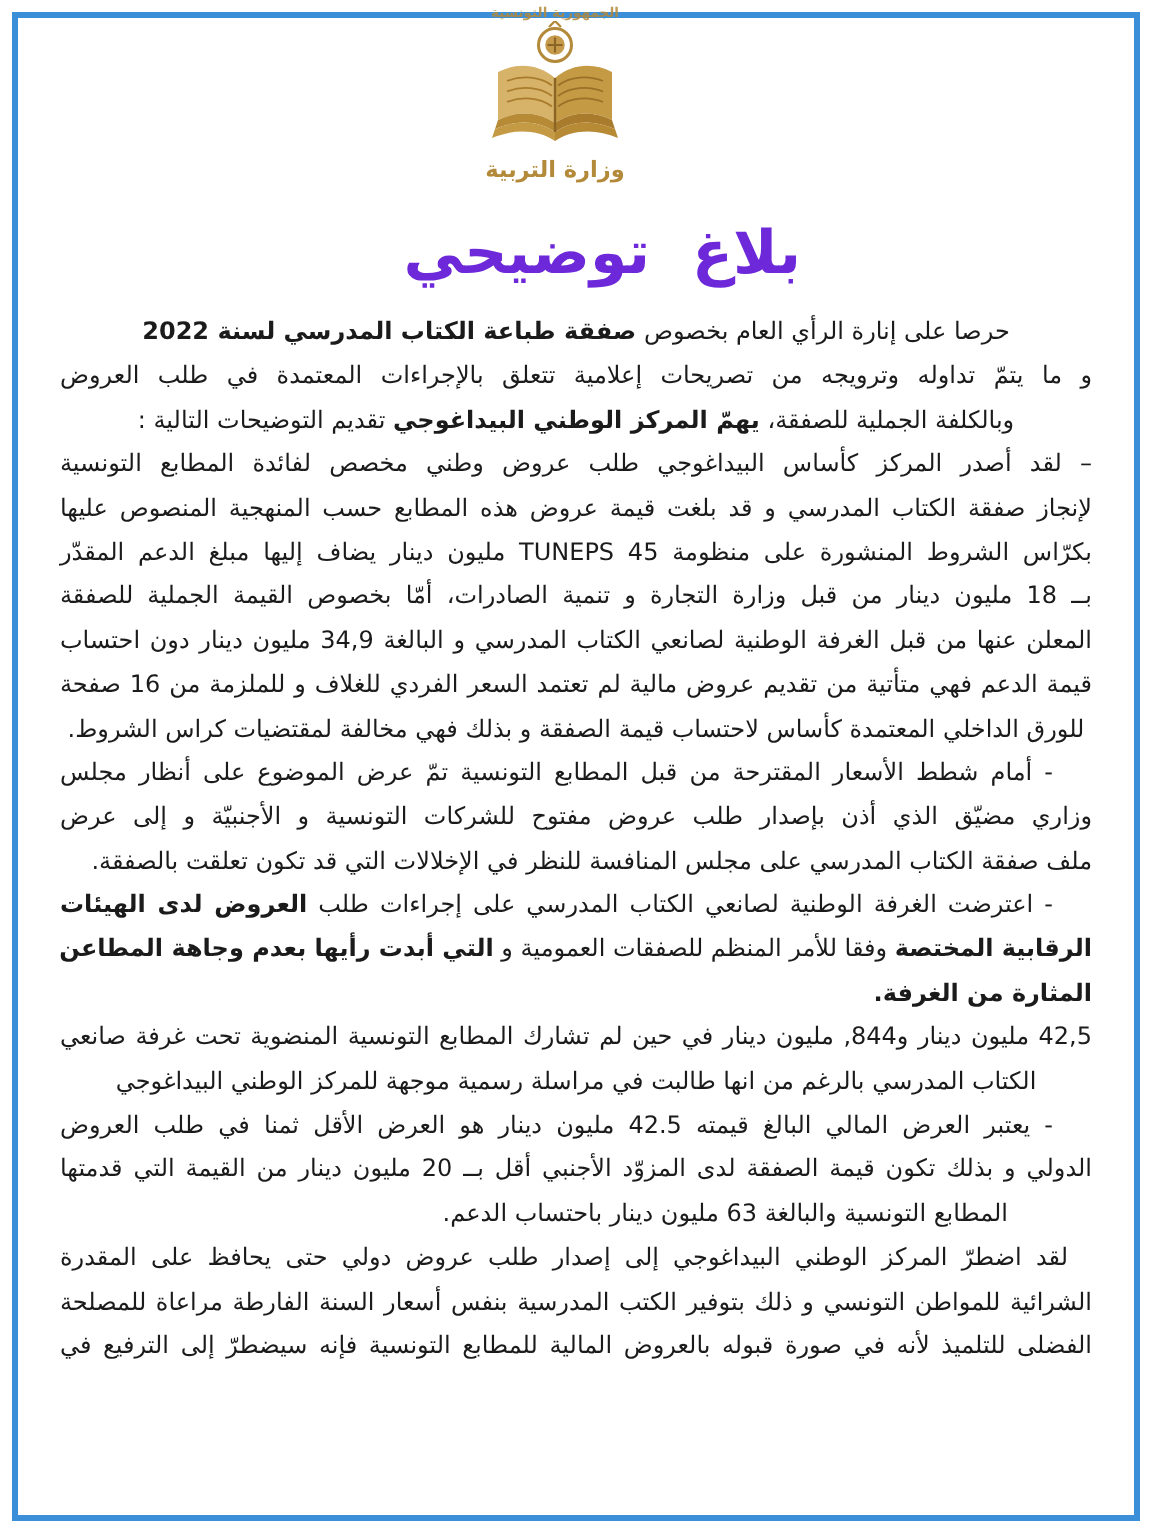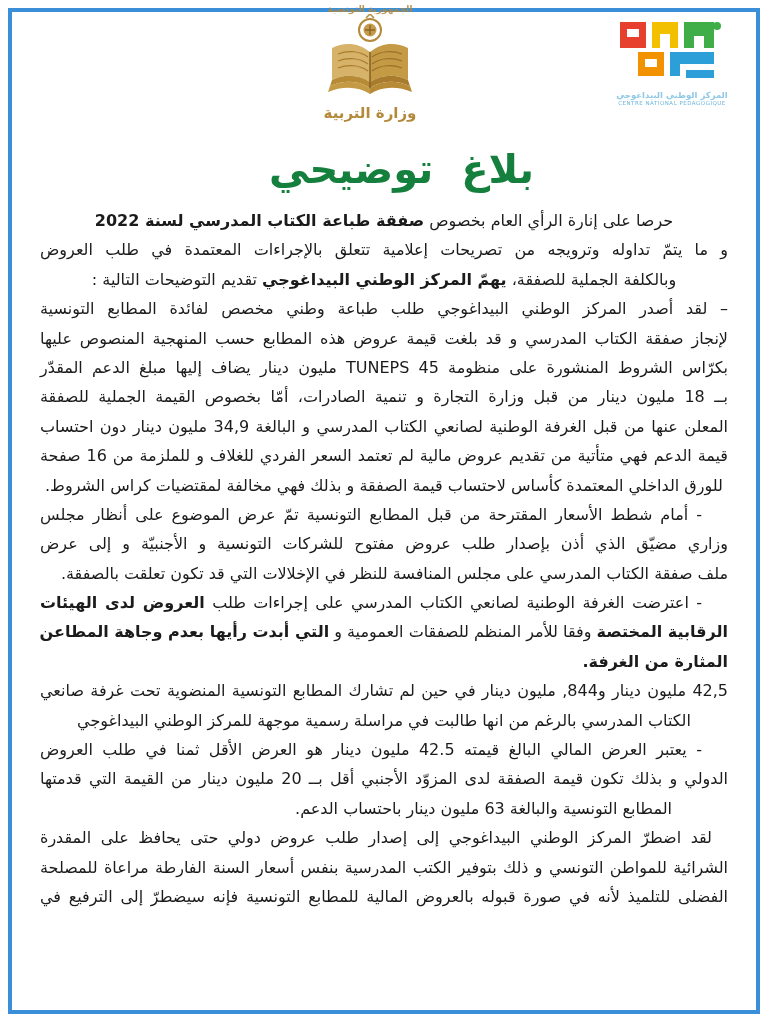--- a/index.html
+++ b/index.html
@@ -34,21 +34,21 @@
     position:absolute;left:596px;top:20px;width:152px;text-align:center;
   }
   .cnp .ar{font-size:8.5px;color:#8fc9e6;font-weight:bold;margin-top:4px;}
   .cnp .fr{font-size:5.5px;color:#6db6dc;letter-spacing:.5px;}
   
   .title{
     text-align:center;
     font-size:40px;font-weight:bold;
     margin-top:8px;margin-bottom:14px;
     word-spacing:14px;
-    color:#15803d;
+    color:#6d28d9;
     padding-left:33px;
   }
   
   .doc{
     margin:0 42px 0 40px;
     font-size:16px;
     direction:rtl;
   }
   .ln{
     line-height:29.4px;height:29.4px;
@@ -85,46 +85,31 @@
         <path d="M90 66 C78 60 64 60 52 68 L52 74 C64 66 78 66 92 72 Z" fill="#a87c2c"></path>
         <path d="M12 72 C26 66 40 66 52 74 L52 80 C40 72 24 72 10 78 Z" fill="#c49a45"></path>
         <path d="M92 72 C78 66 64 66 52 74 L52 80 C64 72 80 72 94 78 Z" fill="#b78a35"></path>
         <path d="M52 38 L52 74" stroke="#8a6526" stroke-width="1.6"></path>
         <path d="M20 40 C30 36 42 37 50 43 M20 47 C30 43 42 44 50 50 M20 54 C30 50 42 51 50 57" stroke="#a87c2c" stroke-width="1.2" fill="none"></path>
         <path d="M84 40 C74 36 62 37 54 43 M84 47 C74 43 62 44 54 50 M84 54 C74 50 62 51 54 57" stroke="#9a7128" stroke-width="1.2" fill="none"></path>
       </svg>
       <div class="name">وزارة التربية</div>
     </div>
 
-    <div class="cnp">
-      <svg width="112" height="62" viewBox="0 0 112 62" aria-hidden="true">
-
-        <path d="M4 2 h26 v26 h-26 z M11 9 h12 v8 h-12 z" fill="#e8402f" fill-rule="evenodd"></path>
-        <path d="M36 2 h26 v26 h-8 v-14 h-10 v14 h-8 z" fill="#f3c000"></path>
-        <path d="M68 2 h30 v26 h-10 v-12 h-10 v12 h-10 z" fill="#3fae49"></path>
-        <circle cx="101" cy="6" r="4" fill="#3fae49"></circle>
-
-        <path d="M22 32 h26 v24 h-26 z M29 39 h12 v8 h-12 z" fill="#f39200" fill-rule="evenodd"></path>
-        <path d="M54 32 h44 v12 h-34 v12 h-10 z" fill="#2d9fd8"></path>
-        <path d="M70 50 h28 v8 h-28 z" fill="#2d9fd8"></path>
-      </svg>
-      <div class="ar">المركز الوطني البيداغوجي</div>
-      <div class="fr">CENTRE NATIONAL PEDAGOGIQUE</div>
-    </div>
   </div>
 
   <div class="title">بلاغ توضيحي</div>
 
   <div class="doc">
 
     <div class="ln c"><span>حرصا على إنارة الرأي العام بخصوص </span><b>صفقة طباعة الكتاب المدرسي لسنة 2022</b></div>
     <div class="ln">و ما يتمّ تداوله وترويجه من تصريحات إعلامية تتعلق بالإجراءات المعتمدة في طلب العروض</div>
     <div class="ln c"><span>وبالكلفة الجملية للصفقة، </span><b>يهمّ المركز الوطني البيداغوجي</b><span> تقديم التوضيحات التالية :</span></div>
 
-    <div class="ln">– لقد أصدر المركز الوطني البيداغوجي طلب طباعة وطني مخصص لفائدة المطابع التونسية</div>
+    <div class="ln">– لقد أصدر المركز كأساس البيداغوجي طلب عروض وطني مخصص لفائدة المطابع التونسية</div>
     <div class="ln">لإنجاز صفقة الكتاب المدرسي و قد بلغت قيمة عروض هذه المطابع حسب المنهجية المنصوص عليها</div>
     <div class="ln">بكرّاس الشروط المنشورة على منظومة TUNEPS 45 مليون دينار يضاف إليها مبلغ الدعم المقدّر</div>
     <div class="ln">بــ 18 مليون دينار من قبل وزارة التجارة و تنمية الصادرات، أمّا بخصوص القيمة الجملية للصفقة</div>
     <div class="ln">المعلن عنها من قبل الغرفة الوطنية لصانعي الكتاب المدرسي و البالغة 34,9 مليون دينار دون احتساب</div>
     <div class="ln">قيمة الدعم فهي متأتية من تقديم عروض مالية لم تعتمد السعر الفردي للغلاف و للملزمة من 16 صفحة</div>
     <div class="ln c">للورق الداخلي المعتمدة كأساس لاحتساب قيمة الصفقة و بذلك فهي مخالفة لمقتضيات كراس الشروط.</div>
 
     <div class="ln pr">- أمام شطط الأسعار المقترحة من قبل المطابع التونسية تمّ عرض الموضوع على أنظار مجلس</div>
     <div class="ln">وزاري مضيّق الذي أذن بإصدار طلب عروض مفتوح للشركات التونسية و الأجنبيّة و إلى عرض</div>
     <div class="ln r">ملف صفقة الكتاب المدرسي على مجلس المنافسة للنظر في الإخلالات التي قد تكون تعلقت بالصفقة.</div>

